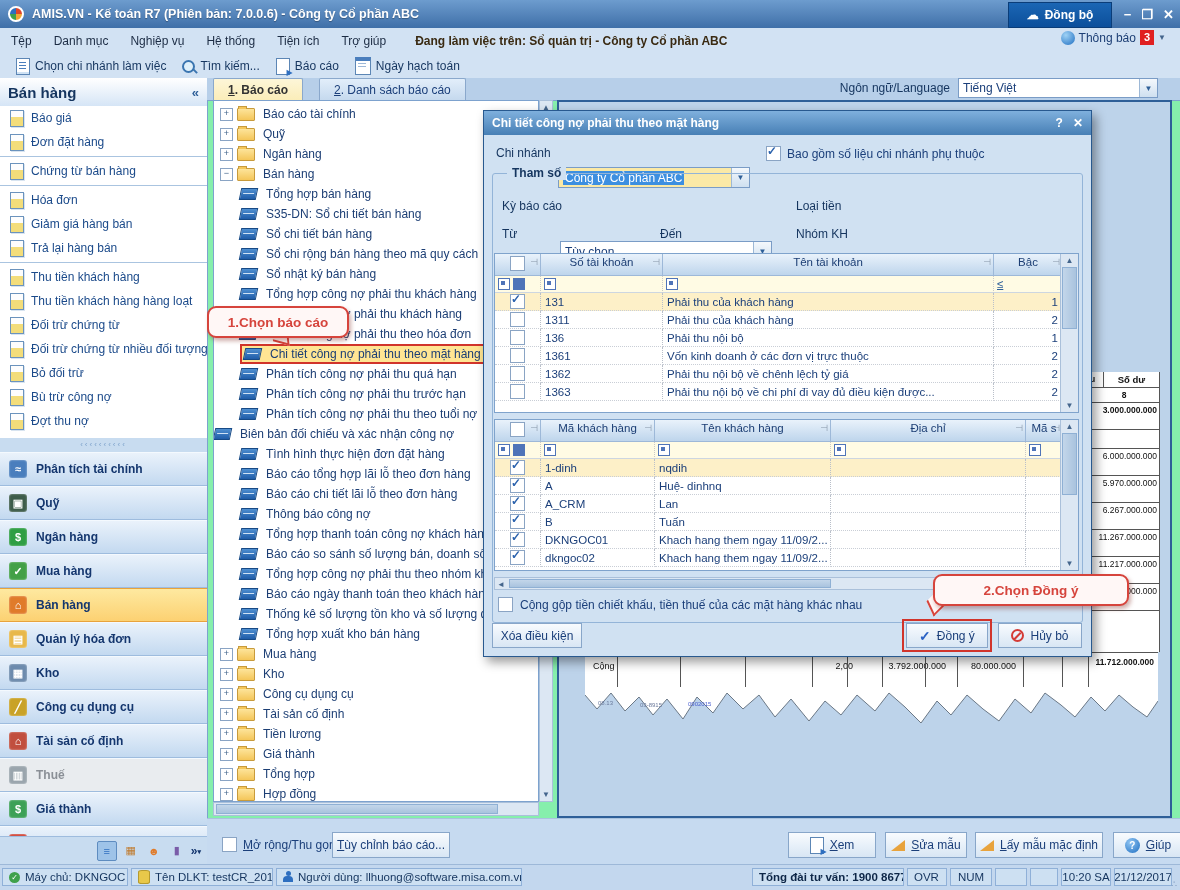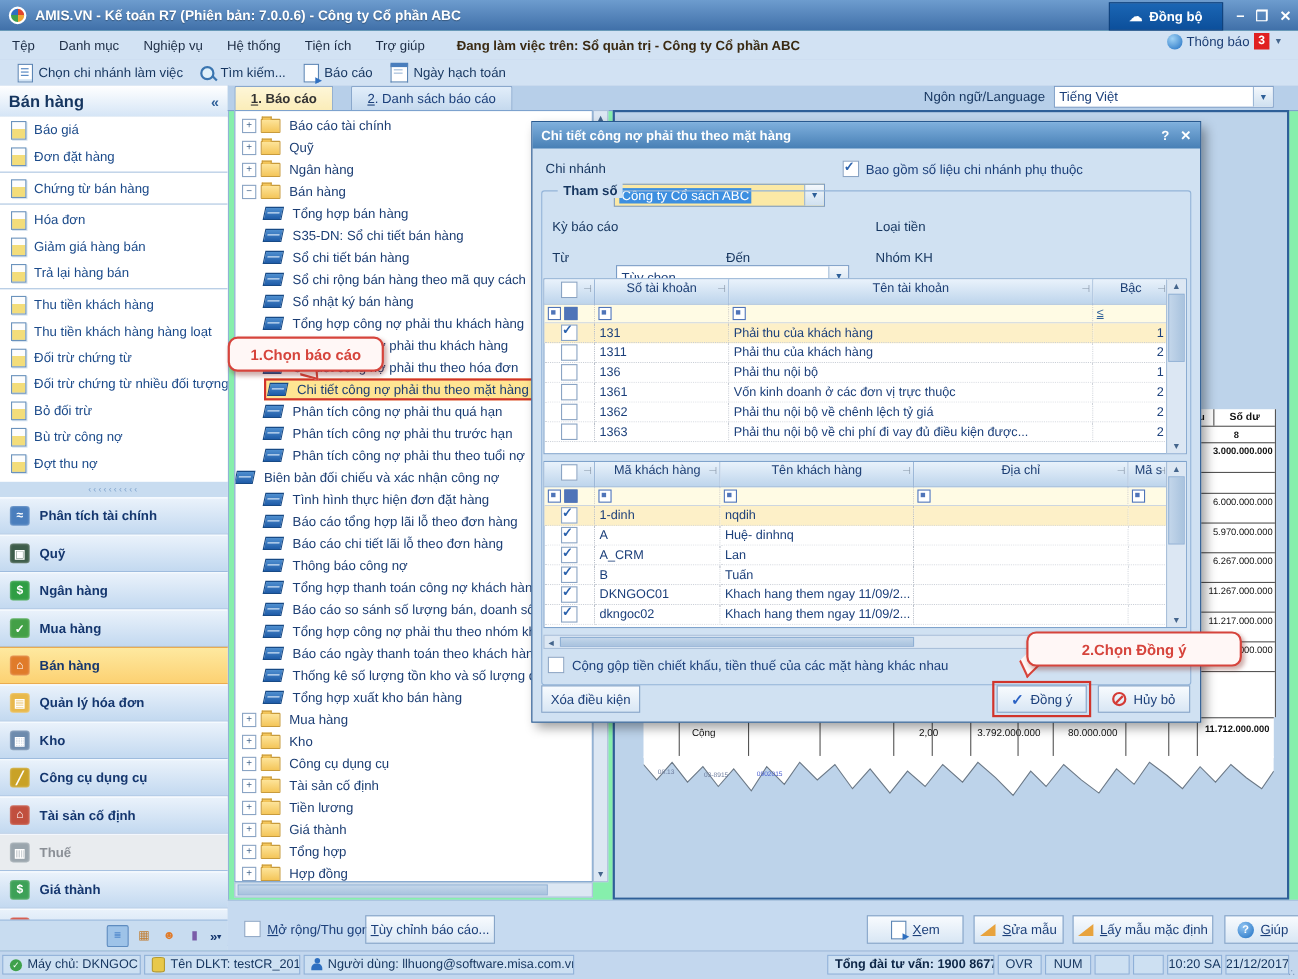--- a/index.html
+++ b/index.html
@@ -607,21 +607,21 @@
       <div class="rp-cell" style="height:22px;font-weight:bold;">3.000.000.000</div>
       <div class="rp-cell" style="height:14px;"></div>
       <div class="rp-cell" style="height:22px;">6.000.000.000</div>
       <div class="rp-cell" style="height:22px;">5.970.000.000</div>
       <div class="rp-cell" style="height:22px;text-align:right;">6.267.000.000</div>
       <div class="rp-cell" style="height:22px;">11.267.000.000</div>
       <div class="rp-cell" style="height:22px;">11.217.000.000</div>
       <div class="rp-cell" style="height:22px;">11.712.000.000</div>
     </div>
   <div class="abs" id="rp-bottomstrip">
-      <span style="position:absolute;left:8px;top:8px;margin-left:36px;">Cộng</span>
+      <span style="position:absolute;left:8px;top:8px;">Cộng</span>
    <span style="position:absolute;right:305px;top:8px;">2,00</span>
    <span style="position:absolute;right:212px;top:8px;">3.792.000.000</span>
    <span style="position:absolute;right:142px;top:8px;">80.000.000</span>
    <span style="position:absolute;right:4px;top:4px;width:66px;text-align:right;font-weight:bold;font-size:8.5px;word-break:break-all;">11.712.000.000</span>
    <div class="vline" style="left:32px;"></div>
       <div class="vline" style="left:95px;"></div>
       <div class="vline" style="left:160px;"></div>
       <div class="vline" style="left:227px;"></div>
       <div class="vline" style="left:262px;"></div>
       <div class="vline" style="left:297px;"></div>
@@ -698,21 +698,21 @@
   <div class="abs" id="dialog">
     <div id="dlg-title">
       <span>Chi tiết công nợ phải thu theo mặt hàng</span>
       <span class="btns">
         <span>?</span>
         <span>✕</span>
       </span>
     </div>
     <span class="dlg-label" style="left:12px;top:35px;">Chi nhánh</span>
     <div class="combo yellow abs" style="left:74px;top:32px;width:192px;">
-      <span class="selhl">Công ty Cổ sách ABC</span>
+      <span class="selhl">Công ty Cổ phần ABC</span>
       <span class="arr">▼</span>
     </div>
     <div class="abs" style="left:282px;top:35px;display:flex;gap:6px;align-items:center;">
       <span class="cbx checked"></span>
       <span>Bao gồm số liệu chi nhánh phụ thuộc</span>
     </div>
 
     <div id="groupbox">
       <span id="gb-label">Tham số</span>
     </div>

